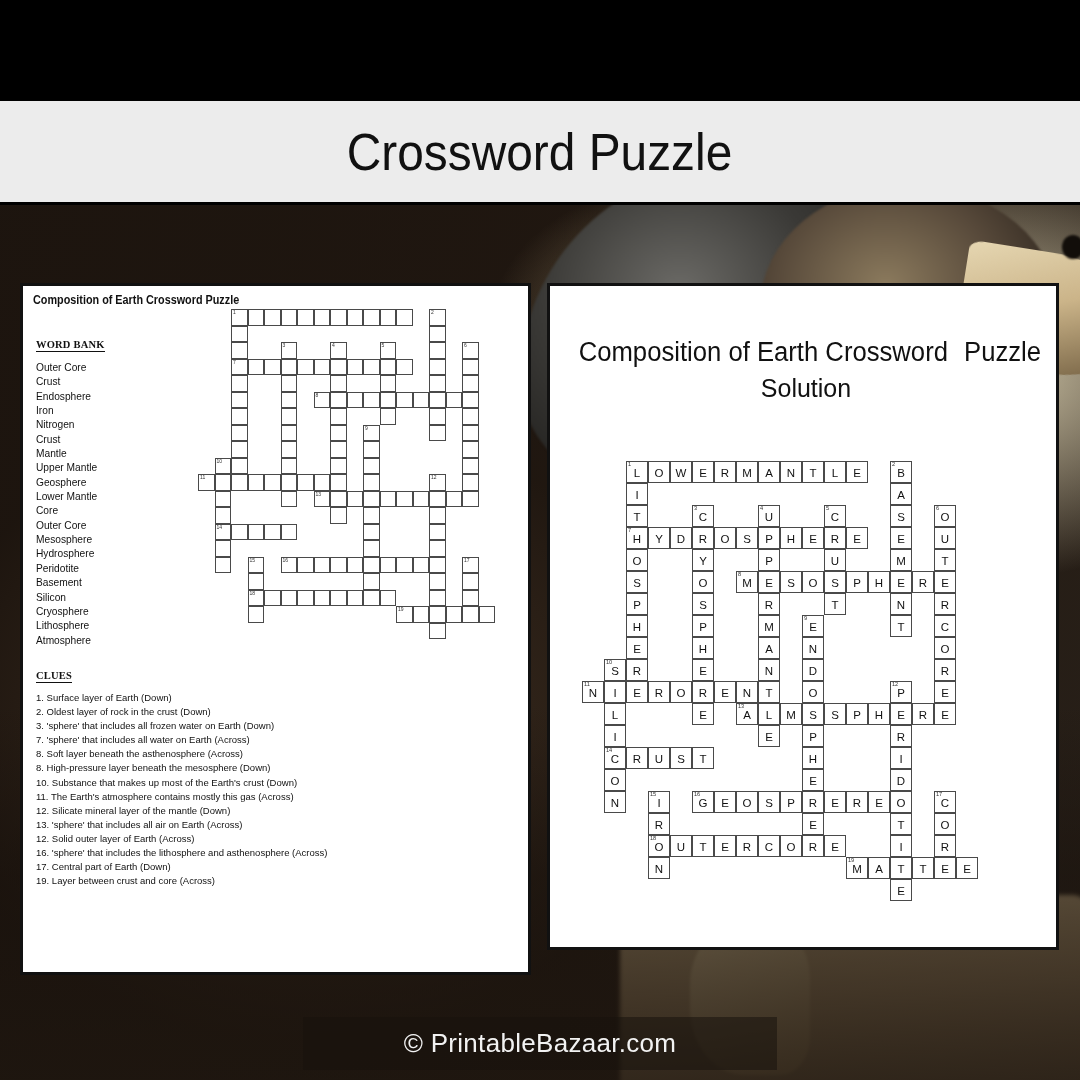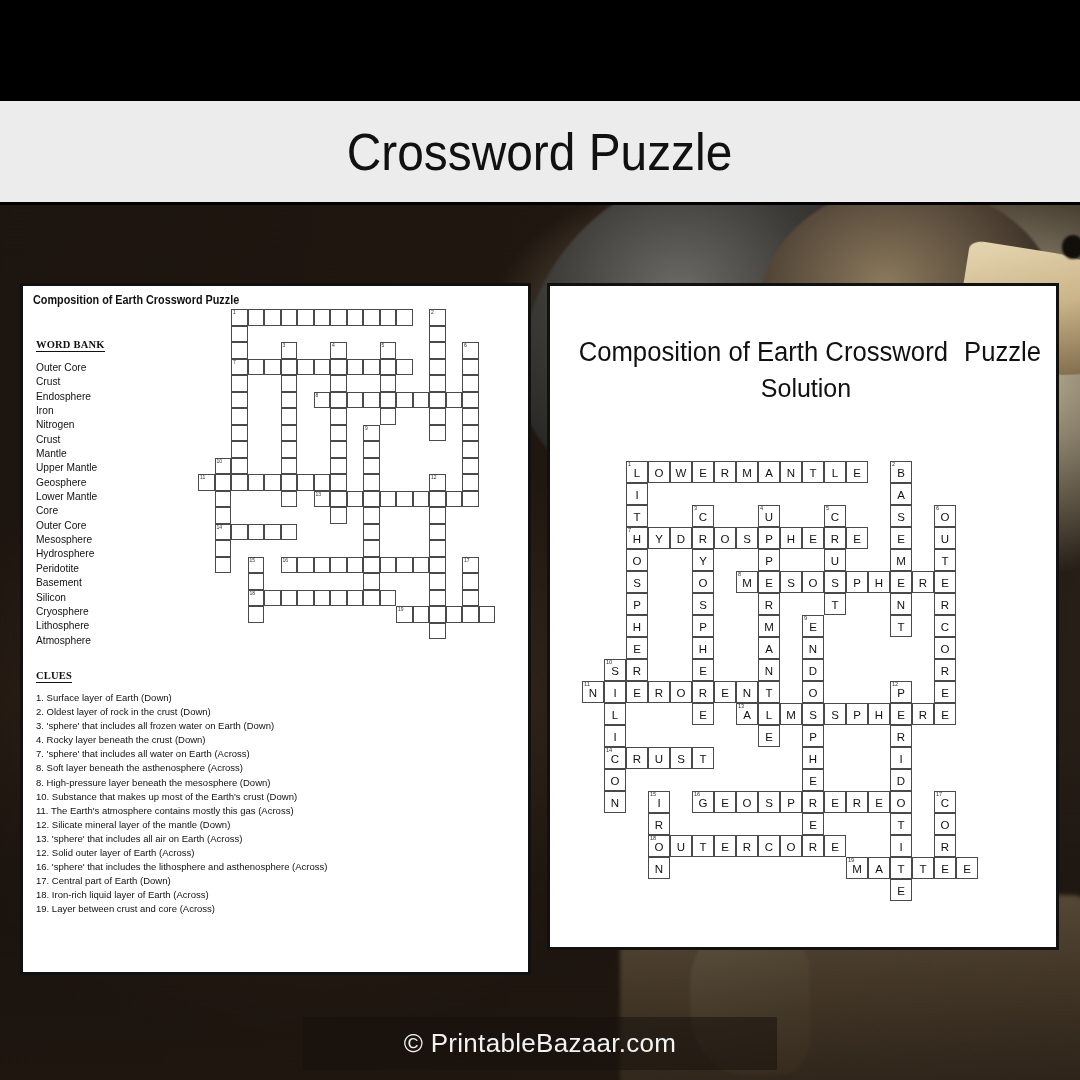--- a/index.html
+++ b/index.html
@@ -383,32 +383,30 @@
         <div class="cell" style="left: 247.5px; top: 297px; width: 16.5px; height: 16.5px;"></div>
         <div class="cell" style="left: 280.5px; top: 297px; width: 16.5px; height: 16.5px;"></div>
       </div>
 
     <div class="clues">
       <div class="clues-head">CLUES</div>
       <ul class="clue-list" id="clue-list">
           <li>1. Surface layer of Earth (Down)</li>
           <li>2. Oldest layer of rock in the crust (Down)</li>
           <li>3. 'sphere' that includes all frozen water on Earth (Down)</li>
-          <li>4. Rocky layer beneath the crust (Down)</li>
           <li>7. 'sphere' that includes all water on Earth (Across)</li>
           <li>8. Soft layer beneath the asthenosphere (Across)</li>
           <li>8. High-pressure layer beneath the mesosphere (Down)</li>
           <li>10. Substance that makes up most of the Earth's crust (Down)</li>
           <li>11. The Earth's atmosphere contains mostly this gas (Across)</li>
           <li>12. Silicate mineral layer of the mantle (Down)</li>
           <li>13. 'sphere' that includes all air on Earth (Across)</li>
           <li>12. Solid outer layer of Earth (Across)</li>
           <li>16. 'sphere' that includes the lithosphere and asthenosphere (Across)</li>
           <li>17. Central part of Earth (Down)</li>
-          <li>18. Iron-rich liquid layer of Earth (Across)</li>
           <li>19. Layer between crust and core (Across)</li>
         </ul>
     </div>
   </div>
 
   <div class="sheet sheet-right">
     <div class="sheet-title-right">
       <div class="l1">Composition of Earth Crossword</div>
       <div class="l1">Puzzle</div>
       <div class="l2">Solution</div>

